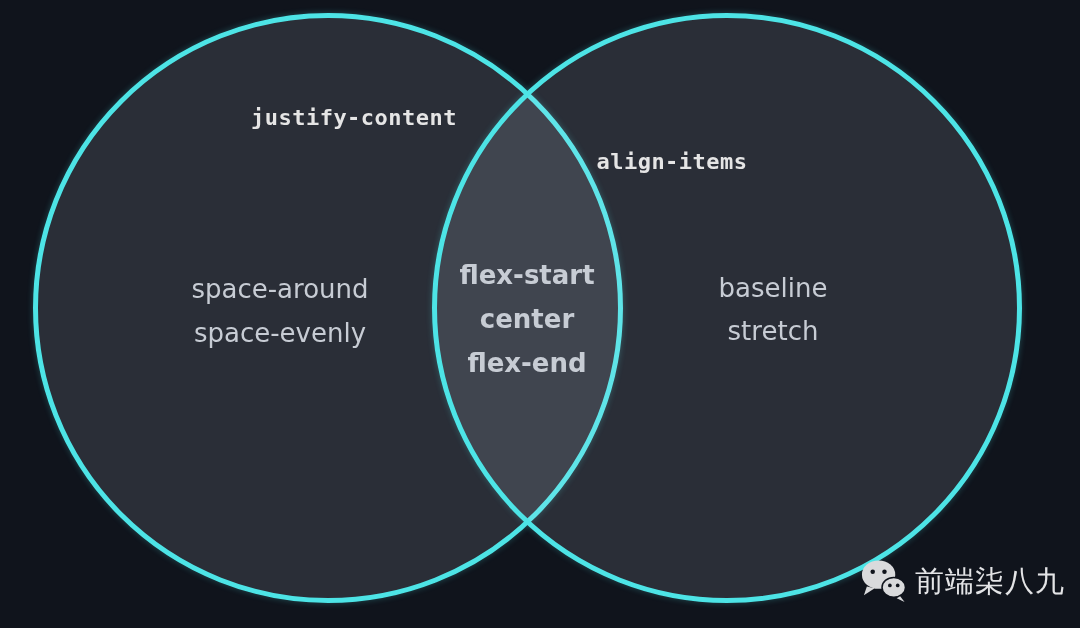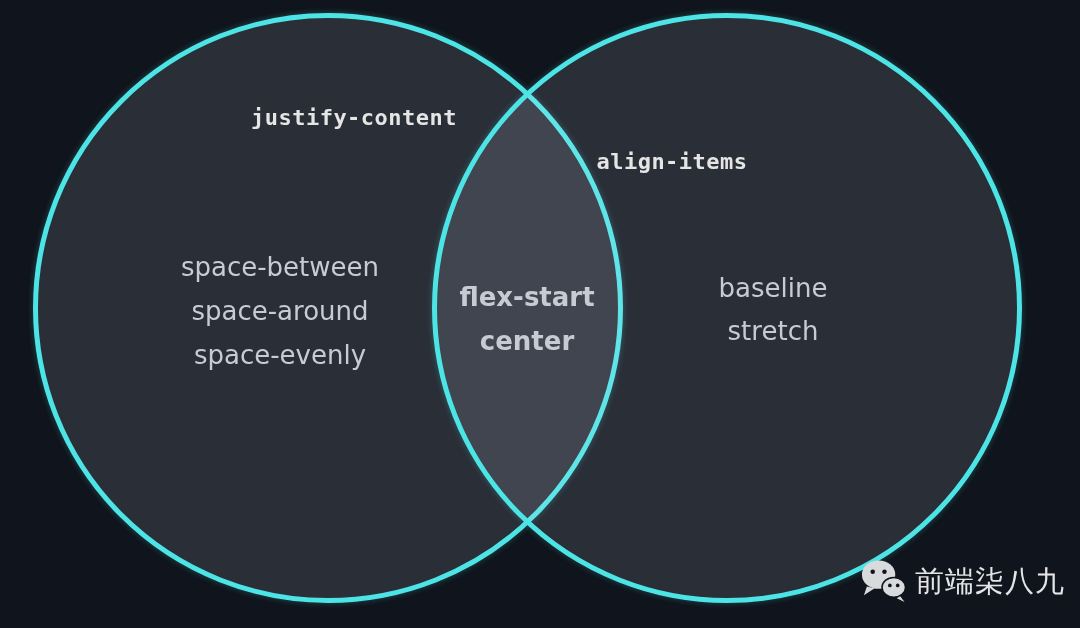--- a/index.html
+++ b/index.html
@@ -79,28 +79,28 @@
 <div class="stage">
 
   <div class="circle circle-left"></div>
   <div class="circle circle-right"></div>
 
   <div class="venn-title title-left">justify-content</div>
 
   <div class="venn-title title-right">align-items</div>
 
   <div class="value-list list-left">
-    <div>space-between</div>
     <div>space-around</div>
     <div>space-evenly</div>
   </div>
 
   <div class="value-list list-intersection">
     <div>flex-start</div>
     <div>center</div>
+    <div>flex-end</div>
   </div>
 
   <div class="value-list list-right">
     <div>baseline</div>
     <div>stretch</div>
   </div>
 
   <div class="watermark">
     <svg class="watermark-icon" viewBox="0 0 48 48" xmlns="http://www.w3.org/2000/svg">
       <ellipse cx="19" cy="17" rx="17" ry="14.5" fill="#d9dadc"></ellipse>

